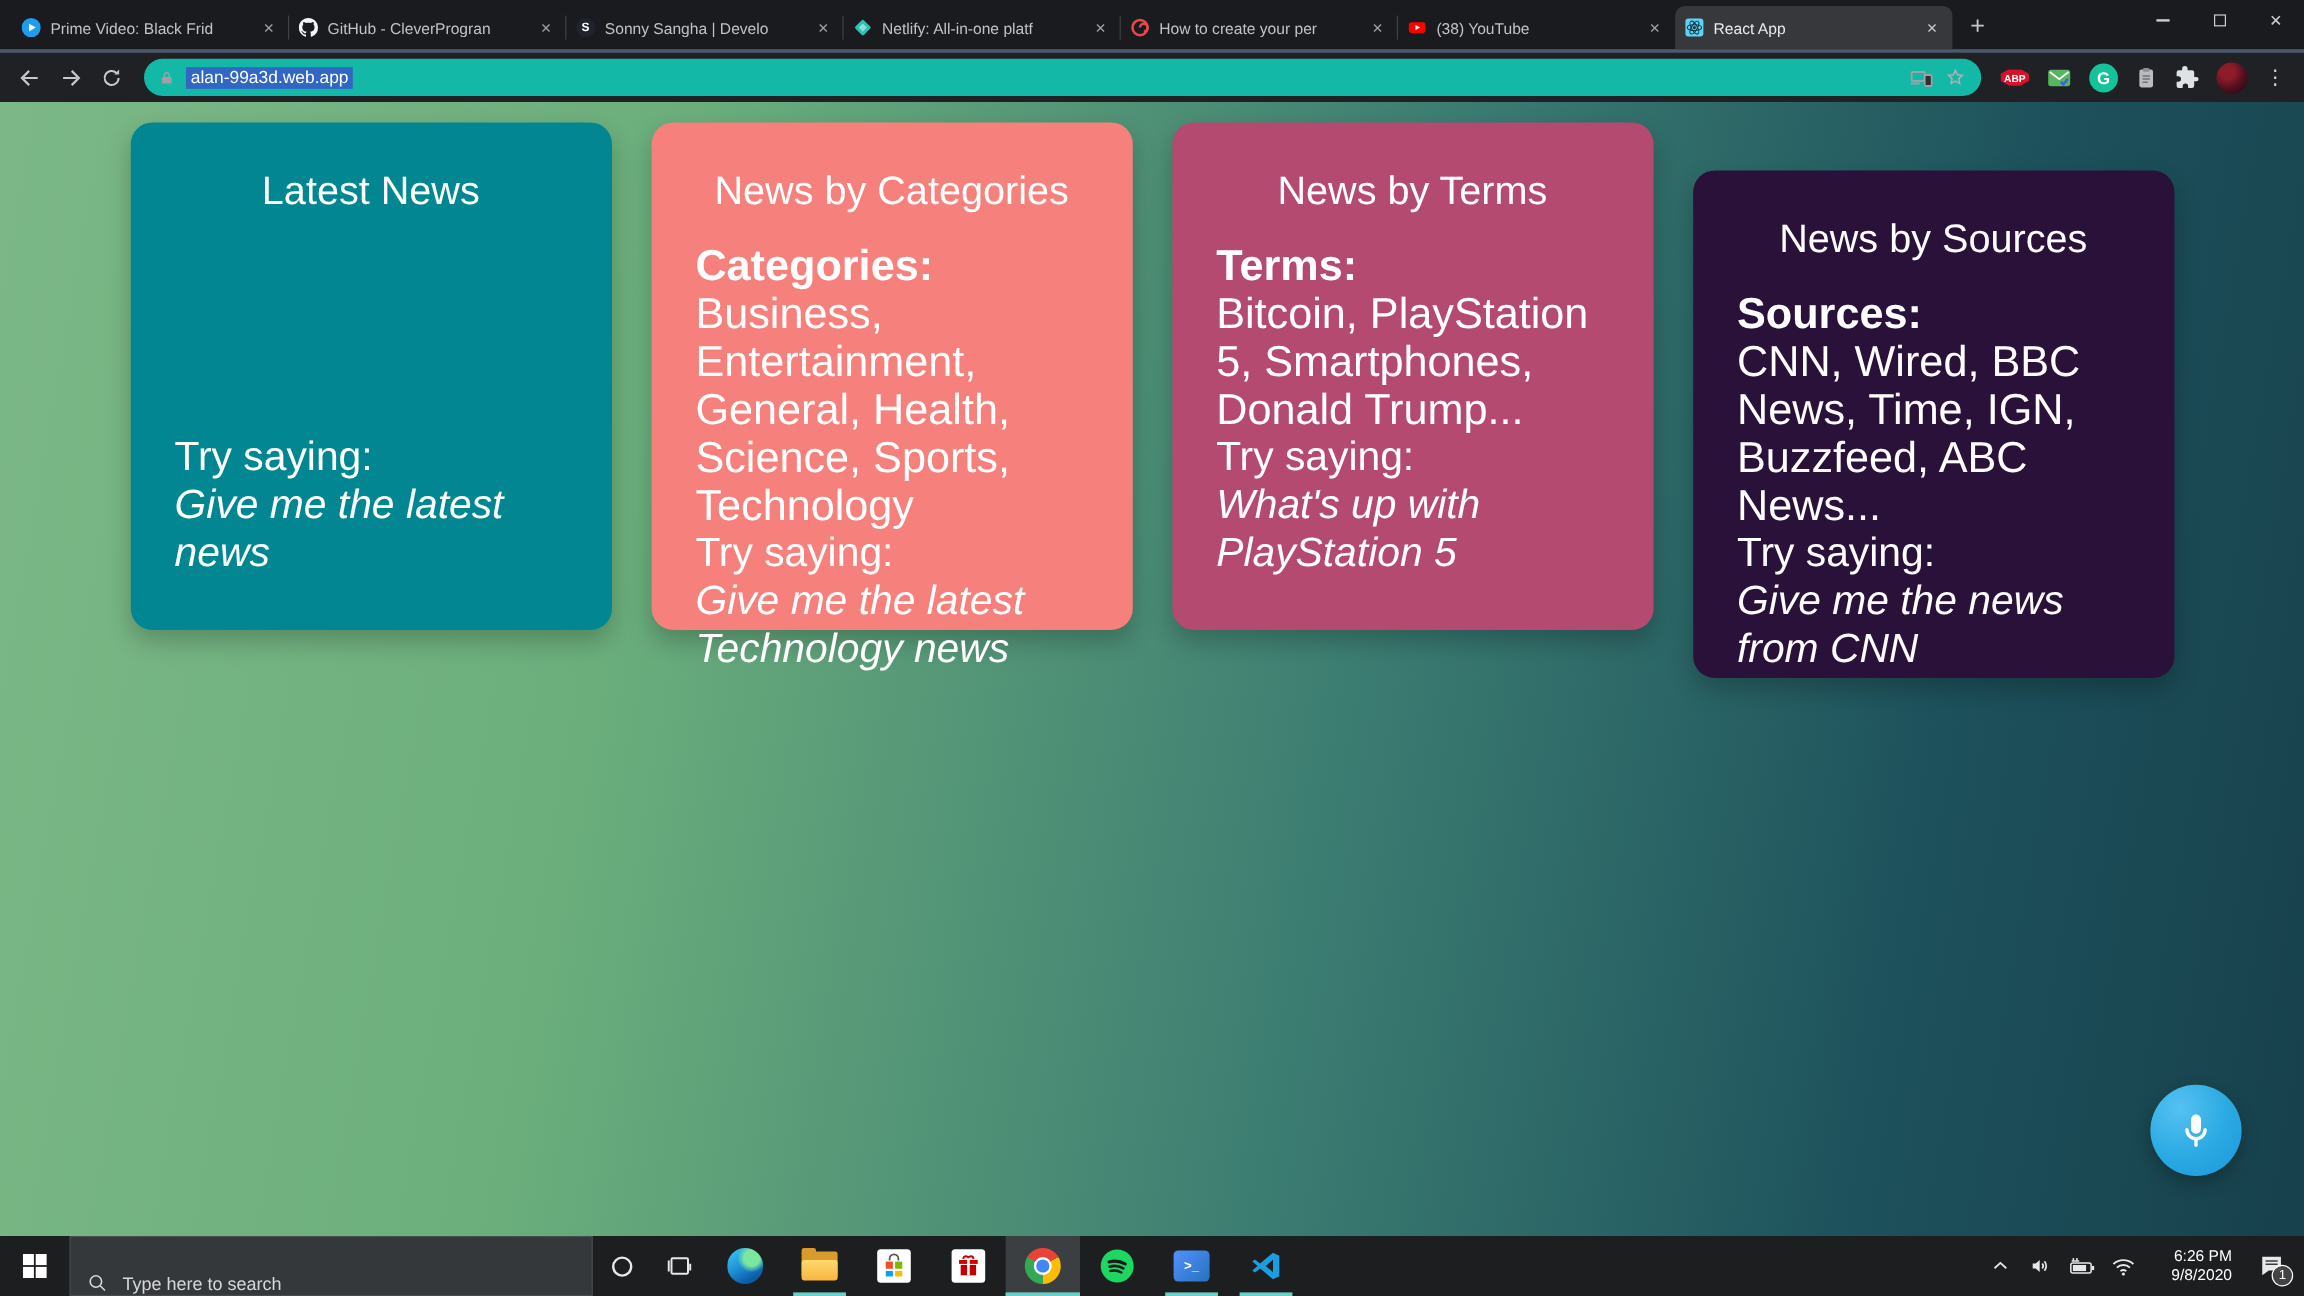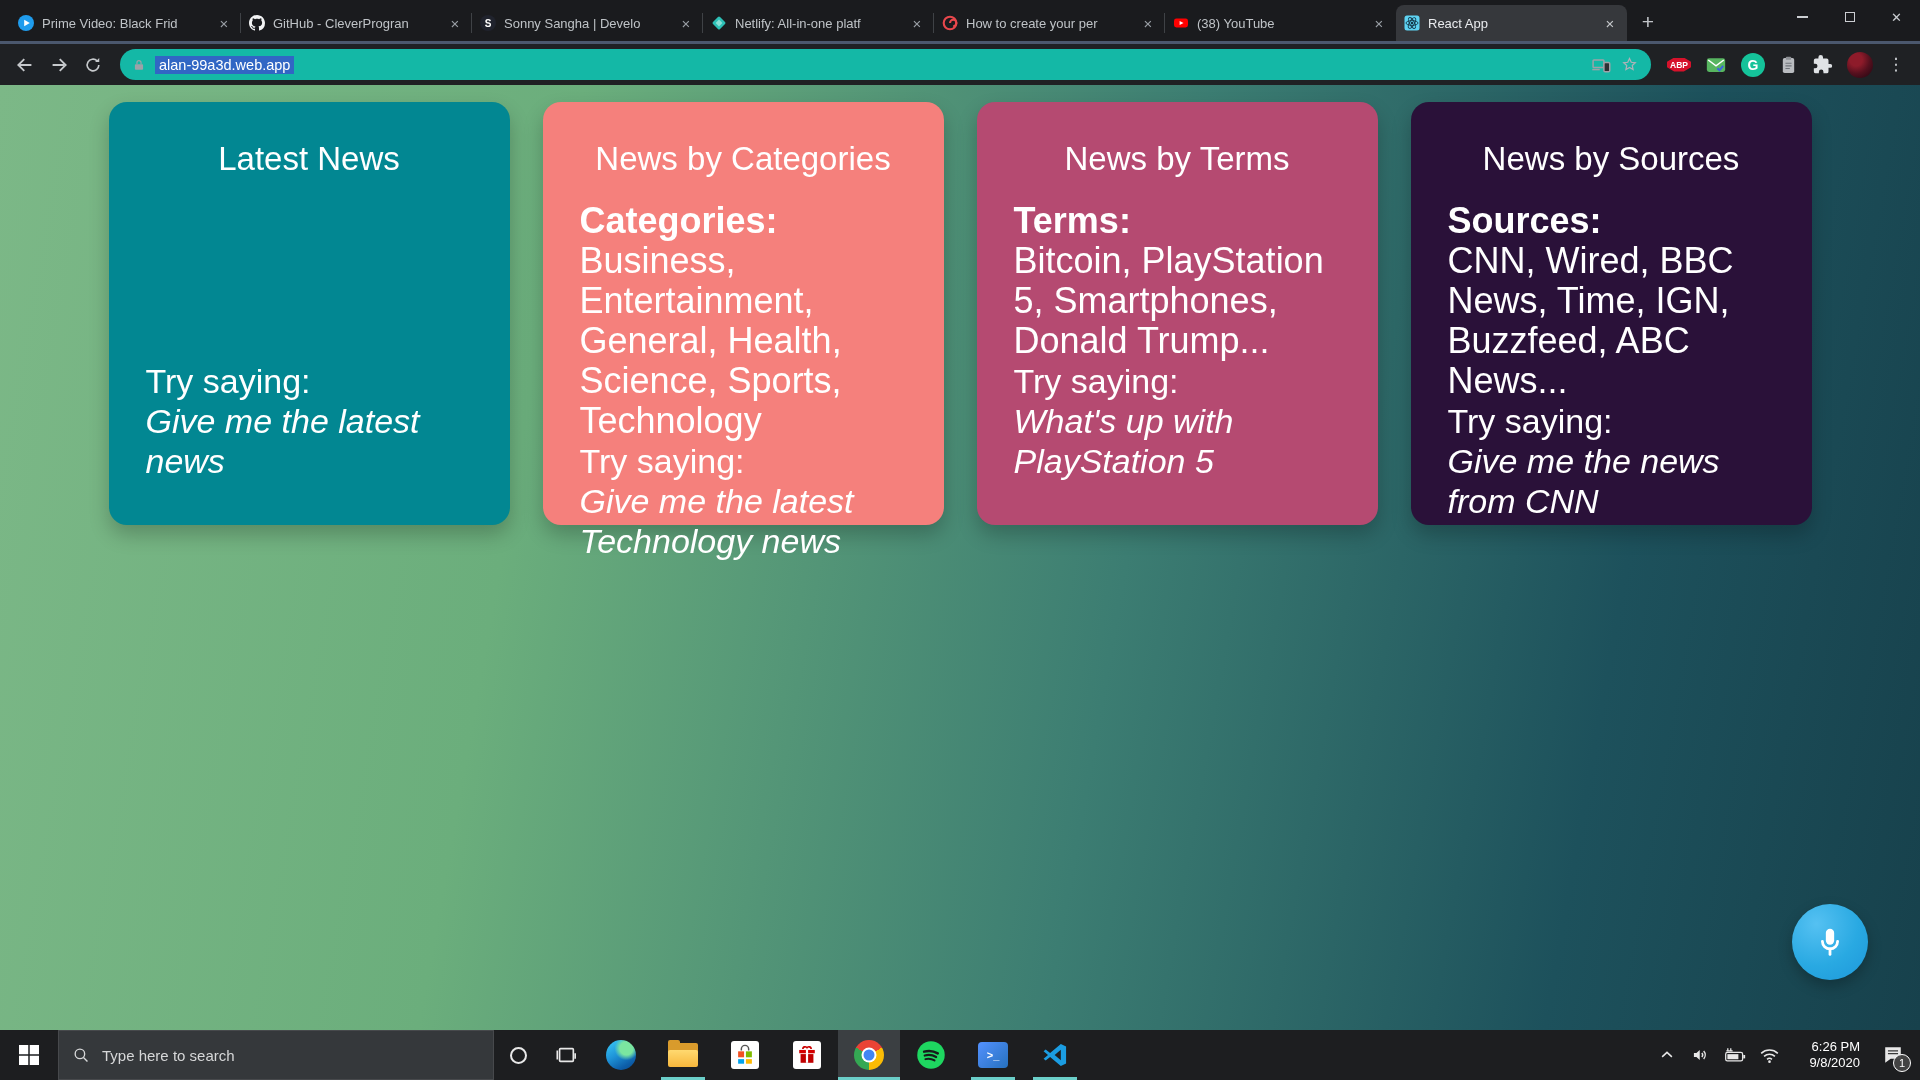--- a/index.html
+++ b/index.html
@@ -36,34 +36,34 @@
   .avatar { width:26px; height:26px; border-radius:50%; background:radial-gradient(circle at 35% 30%, #8e1b2a 0 25%, #55101e 55%, #1d0510 100%); }
   .menu-dots { color:#cfd2d6; font-size:17px; width:20px; text-align:center; letter-spacing:0; }
 
   
   .content { flex:1; position:relative; background:linear-gradient(100deg,#7cb887 0%,#6bae7c 28%,#3c7d72 58%,#1d515c 82%,#17414c 100%); }
   .cards { display:flex; justify-content:center; gap:33px; padding-top:17px; }
   .card { width:401px; height:423px; border-radius:18px; color:#fff; display:flex; flex-direction:column; padding:0 37px 44px; box-shadow:0 10px 20px rgba(0,0,0,.22); }
   .card-teal   { background:#028792; }
   .card-salmon { background:#F5807C;align-items:center; }
   .card-rose   { background:#B54A71; }
-  .card-purple { background:#2A1139; }
+  .card-purple { background:#2A1139;margin-top:40px; }
   .card-title { font-size:33px; text-align:center; margin-top:38px; }
   .card-mid { margin-top:23px; font-size:36px; line-height:40px; }
   .card-heading { font-weight:bold; }
   .card-heading:empty, .card-items:empty { display:none; }
   .card-try { margin-top:auto; font-size:34px; line-height:40px; }
   .card-example { font-style:italic; }
   .mic-button { position:absolute; right:52px; bottom:50px; width:76px; height:76px; border-radius:50%; background:radial-gradient(circle at 32% 26%, #55c1f2 0%, #29a9e2 55%, #1d97da 100%); display:flex; align-items:center; justify-content:center; box-shadow:0 6px 14px rgba(0,0,0,.25); cursor:pointer; }
 
   
   .taskbar { height:50px; background:#1d1e20; display:flex; align-items:stretch; flex:0 0 auto; }
   .tb-btn { display:flex; align-items:center; justify-content:center; }
   .start { width:58px; }
-  .tsearch { width:436px; background:#35383b; border:1px solid #47494c; display:flex; align-items:center; gap:11px; padding-left:13px; color:#d6d7d8; font-size:15px; }
+  .tsearch { width:436px; background:#35383b; border:1px solid #47494c; display:flex; align-items:flex-end; gap:11px; padding-left:13px; color:#d6d7d8; font-size:15px; }
   .round-btn { width:48px; }
   .cortana-ring { width:17px; height:17px; border:2px solid #e8e8e8; border-radius:50%; display:block; }
   .app { width:62px; display:flex; align-items:center; justify-content:center; position:relative; }
   .app.active { background:#3b3f42; }
   .ind { position:absolute; bottom:0; left:50%; transform:translateX(-50%); width:44px; height:3px; background:#6bcfc9; }
   .app.active .ind { width:62px; }
   .edge-ball { width:30px; height:30px; border-radius:50%; background:radial-gradient(circle at 68% 28%, #7be6a0 0 22%, transparent 40%), linear-gradient(150deg,#38c6f4 5%,#1e93d8 45%,#0d5ea9 78%,#0a4a8c 100%); }
   .folder { position:relative; width:30px; height:24px; }
   .folder-back { position:absolute; left:0; top:0; width:30px; height:22px; border-radius:2px; background:#d99b2c; }
   .folder-back::before { content:""; position:absolute; left:0; top:-3px; width:12px; height:5px; border-radius:2px 2px 0 0; background:#d99b2c; }

